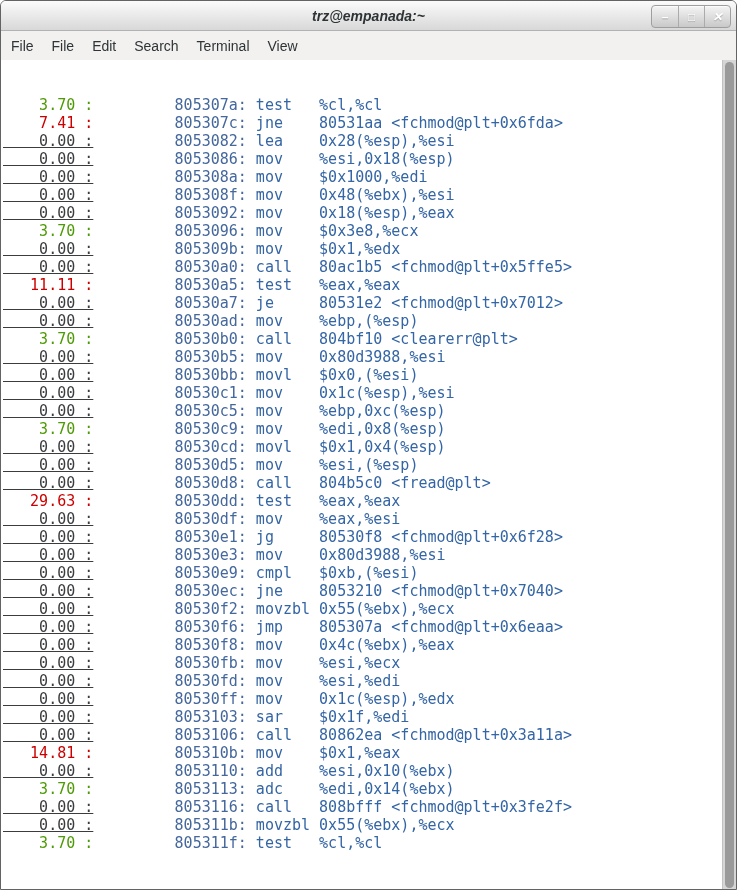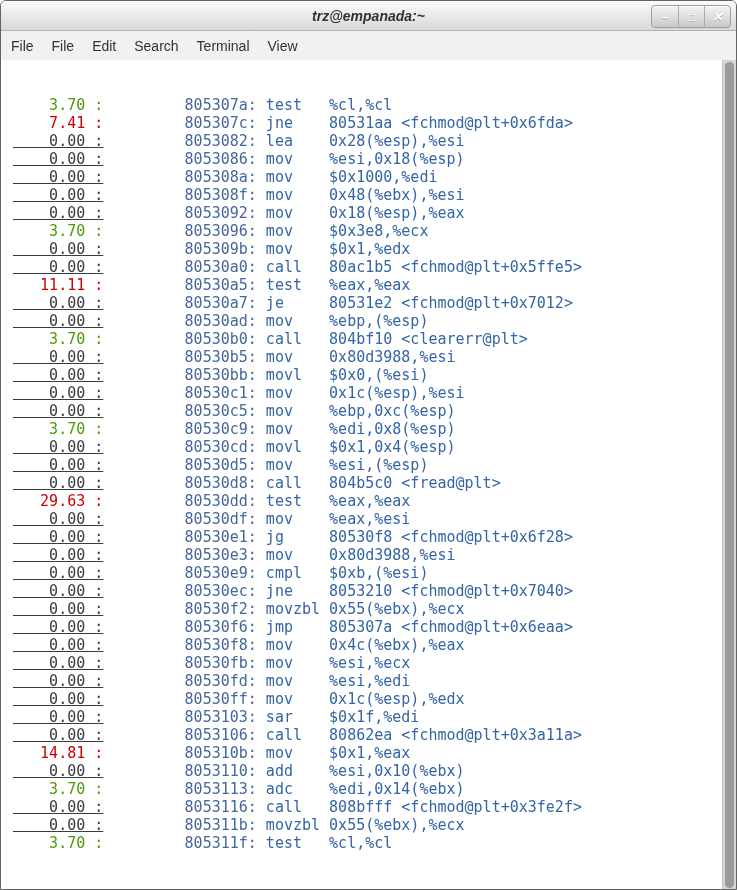--- a/index.html
+++ b/index.html
@@ -62,21 +62,21 @@
     font-family: "DejaVu Sans Mono", monospace;
     font-size: 15px; line-height: 18px;
     white-space: pre;
   }
   .hdr {
     height: 18px;
     background: var(--header-bg);
     color: #ffffff; font-weight: bold;
     padding-left: 2px;
   }
-  .row { height: 18px; padding-left: 12px; color: var(--asm); }
+  .row { height: 18px; padding-left: 2px; color: var(--asm); }
   .row .warm { color: var(--warm); }
   .row .hot  { color: var(--hot); margin-top: 44px; }
   .row .zero { color: var(--zero); text-decoration: underline; }
   .row .addr { color: var(--addr); }
   .row .asm-text { color: var(--asm); }
 
   
   .scrollbar {
     position: absolute; top: 0; right: 0;
     width: 14px; height: 100%;

